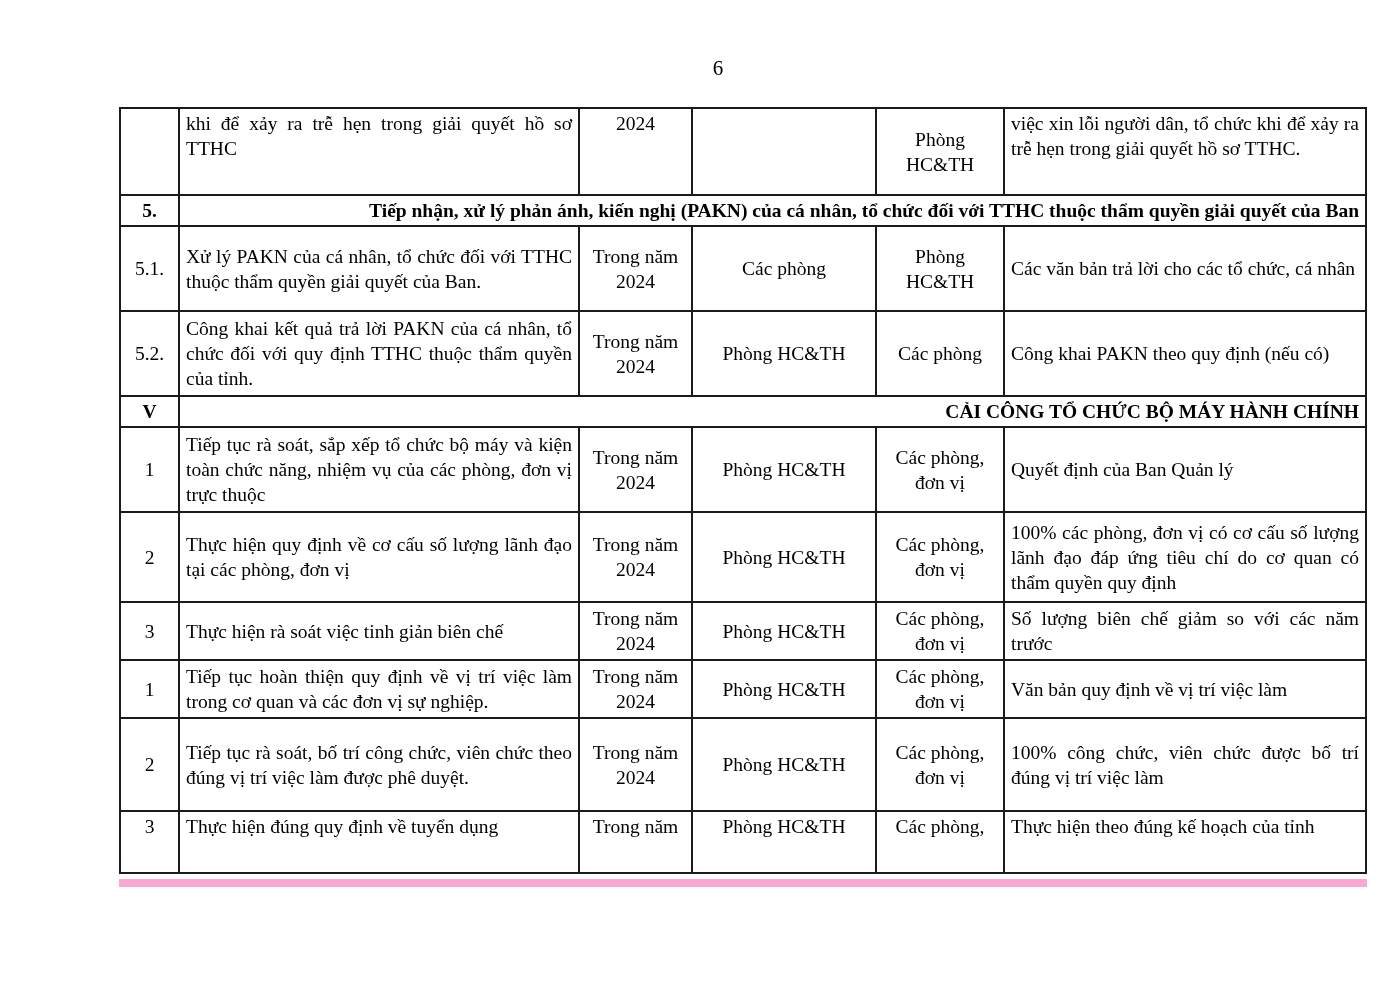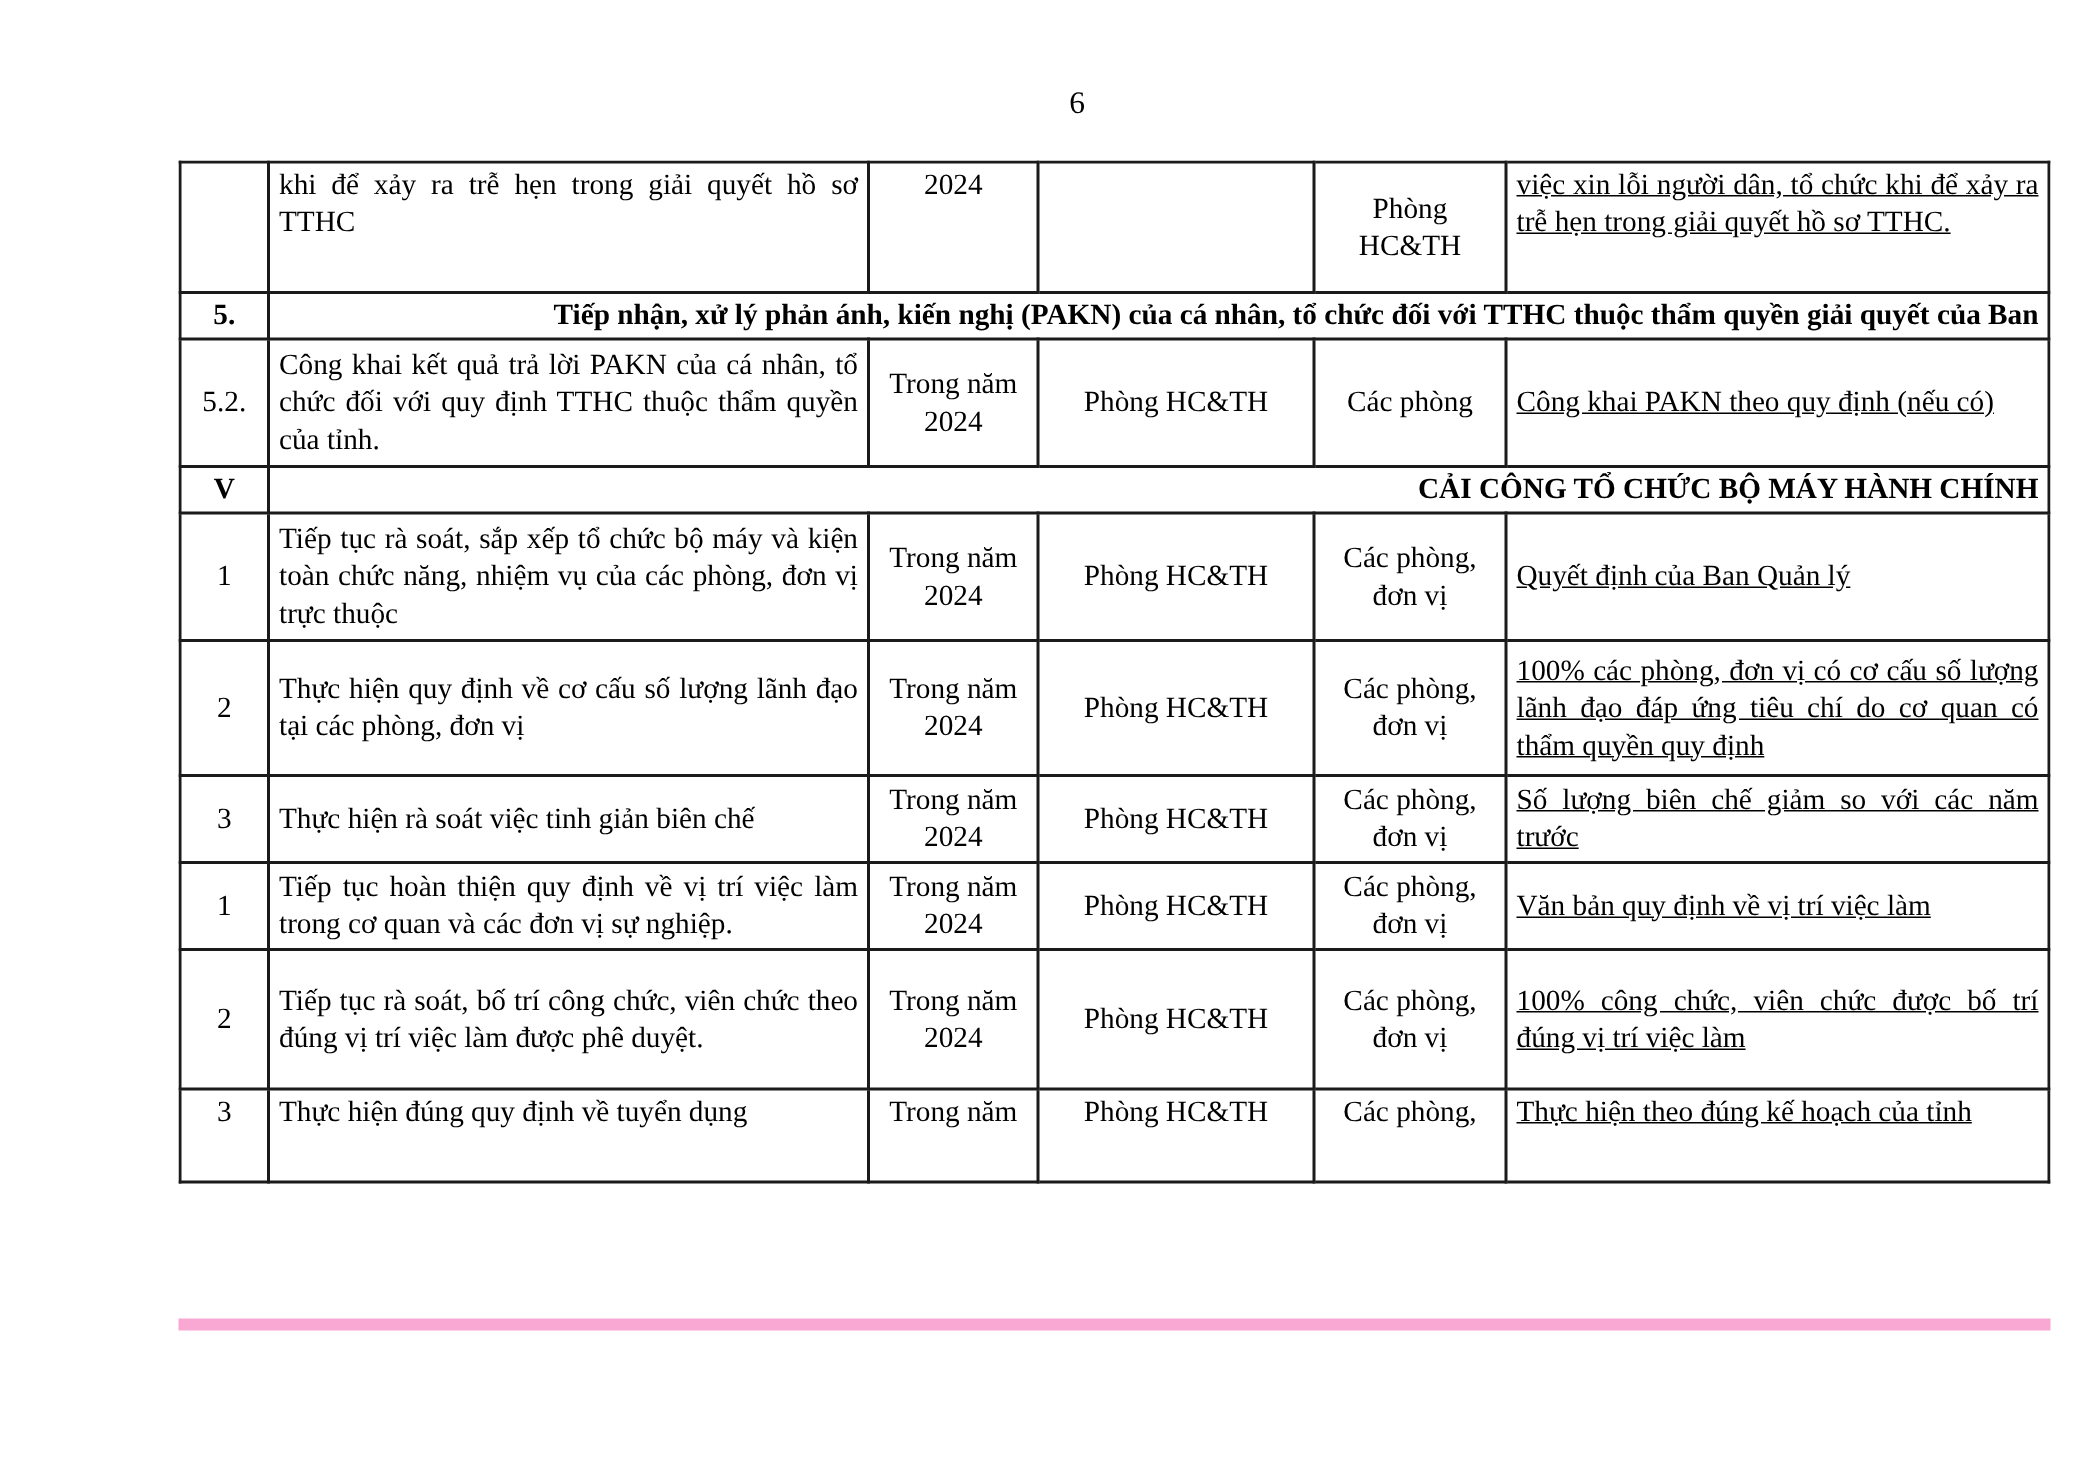--- a/index.html
+++ b/index.html
@@ -51,21 +51,21 @@
     vertical-align: middle;
     padding: 2px 6px;
     overflow: hidden;
     box-sizing: border-box;
   }
   td.c-no    { text-align: center; padding: 2px 2px; }
   td.c-task  { text-align: justify; padding: 2px 9px; }
   td.c-time  { text-align: center; padding: 2px 3px; }
   td.c-lead  { text-align: center; padding: 2px 4px; }
   td.c-coord { text-align: center; padding: 2px 4px; }
-  td.c-result{ text-align: justify; padding: 2px 9px; text-decoration: underline; }
+  td.c-result{ text-align: justify; padding: 2px 9px; }
   tr.section td { font-weight: bold; }
   td.c-title { text-align: right; padding: 2px 9px; }
   .vtop { vertical-align: top !important; }
 </style>
 </head>
 <body>
 
 <div class="page">
 
   <div class="page-number">6</div>
@@ -89,20 +89,28 @@
           <td class="c-lead"></td>
           <td class="c-coord">Phòng HC&amp;TH</td>
           <td class="c-result vtop">việc xin lỗi người dân, tổ chức khi để xảy ra trễ hẹn trong giải quyết hồ sơ TTHC.</td>
         </tr>
 
         <tr class="section" style="height:31px">
           <td class="c-no">5.</td>
           <td class="c-title" colspan="5">Tiếp nhận, xử lý phản ánh, kiến nghị (PAKN) của cá nhân, tổ chức đối với TTHC thuộc thẩm quyền giải quyết của Ban</td>
         </tr>
 
+        <tr style="height:85px">
+          <td class="c-no">5.1.</td>
+          <td class="c-task">Xử lý PAKN của cá nhân, tổ chức đối với TTHC thuộc thẩm quyền giải quyết của Ban.</td>
+          <td class="c-time">Trong năm 2024</td>
+          <td class="c-lead">Các phòng</td>
+          <td class="c-coord">Phòng HC&amp;TH</td>
+          <td class="c-result">Các văn bản trả lời cho các tổ chức, cá nhân</td>
+        </tr>
 
         <tr style="height:85px">
           <td class="c-no">5.2.</td>
           <td class="c-task">Công khai kết quả trả lời PAKN của cá nhân, tổ chức đối với quy định TTHC thuộc thẩm quyền của tỉnh.</td>
           <td class="c-time">Trong năm 2024</td>
           <td class="c-lead">Phòng HC&amp;TH</td>
           <td class="c-coord">Các phòng</td>
           <td class="c-result">Công khai PAKN theo quy định (nếu có)</td>
         </tr>
 

